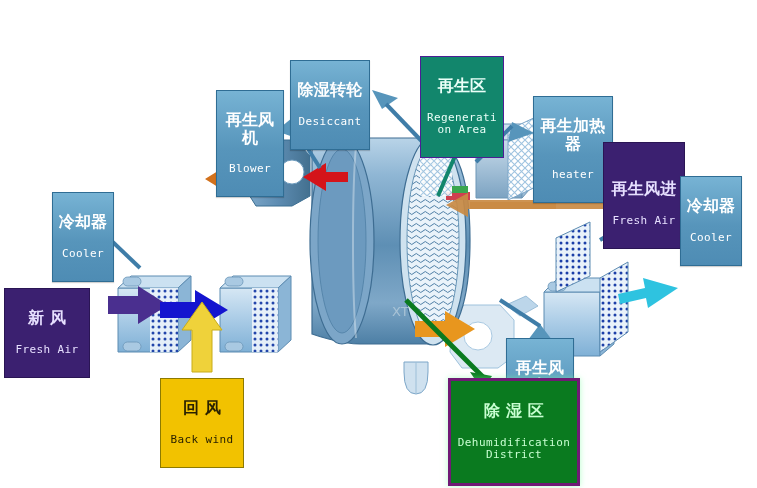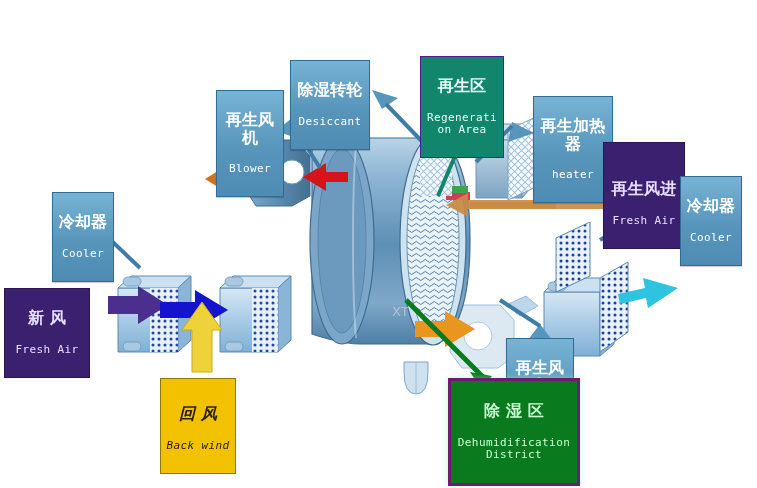--- a/index.html
+++ b/index.html
@@ -319,21 +319,21 @@
   <div class="lbl blue" style="left:52px;top:192px;width:62px;padding:3px 2px 4px;">
     <span class="cn">冷却器</span>
     <span class="en">Cooler</span>
   </div>
 
   <div class="lbl purple" style="left:4px;top:288px;width:86px;padding:3px 2px 4px;">
     <span class="cn">新    风</span>
     <span class="en">Fresh Air</span>
   </div>
 
-  <div class="lbl yellow" style="left:160px;top:378px;width:76px;padding:9px 2px 4px;font-style:italic;">
+  <div class="lbl yellow" style="left:160px;top:378px;width:84px;padding:3px 2px 4px;">
     <span class="cn">回    风</span>
     <span class="en">Back wind</span>
   </div>
 
   <div class="lbl blue" style="left:506px;top:338px;width:68px;padding:3px 2px 4px;">
     <span class="cn">再生风出</span>
     <span class="en">Blower</span>
   </div>
 
   <div class="lbl dgreen" style="left:448px;top:378px;width:132px;padding:4px 3px 5px;">

